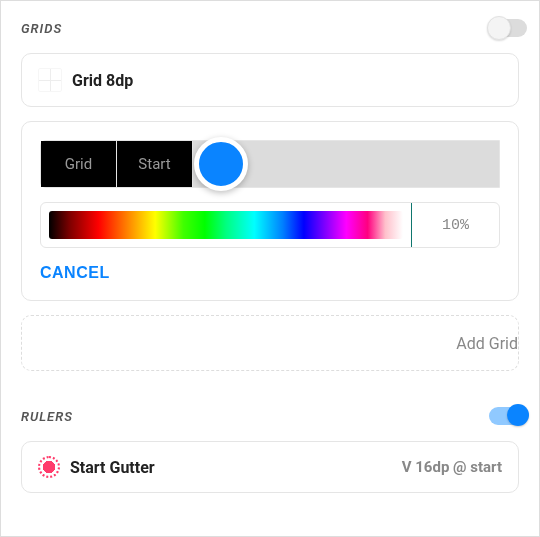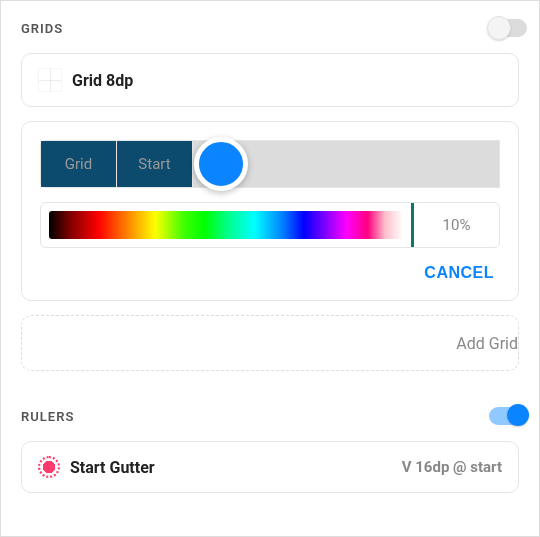--- a/index.html
+++ b/index.html
@@ -15,20 +15,21 @@
     border: 1px solid #ddd;
     width: 540px;
     height: 537px;
     padding: 0;
   }
   .section-header {
     display: flex;
     align-items: center;
     justify-content: space-between;
     padding: 18px 12px 10px 20px;
+    font-style: italic;
   }
   .section-header .title {
     font-size: 13px;
     font-weight: 600;
     letter-spacing: 1px;
     color: #555;
   }
   .toggle {
     width: 38px;
     height: 18px;
@@ -98,21 +99,21 @@
     position: relative;
   }
   .topbar .cell {
     width: 76px;
     display: flex;
     align-items: center;
     justify-content: center;
     border-right: 1px solid #e5e5e5;
     font-size: 15px;
     color: #999;
-    background: #0c4a6e;
+    background: #000000;
   }
   .topbar .track {
     flex: 1;
     background: #dcdcdc;
     position: relative;
     border-radius: 0;
   }
   .color-thumb {
     position: absolute;
     left: 28px;
@@ -137,30 +138,30 @@
     flex: 1;
     background: linear-gradient(to right,
       #000 0%, #800000 6%, #ff0000 14%, #ff8000 22%, #ffff00 30%,
       #40ff00 38%, #00ff00 44%, #00ff80 50%, #00ffff 58%, #0080ff 66%,
       #0000ff 72%, #8000ff 78%, #ff00ff 84%, #ff0080 90%, #ffc0cb 95%, #fff 100%);
     margin: 8px;
     border-radius: 3px;
   }
   .opacity-cell {
     width: 88px;
-    border-left: 3px solid #0f766e;
+    border-left: 1px solid #0f766e;
     display: flex;
     align-items: center;
     justify-content: center;
     font-size: 15px;
     color: #888;
+    font-family: Liberation Mono, monospace;
   }
   .actions {
     display: flex;
-    justify-content: flex-end;
     gap: 22px;
     padding-right: 6px;
   }
   .actions .btn {
     background: none;
     border: none;
     font-size: 16px;
     font-weight: 700;
     letter-spacing: 0.5px;
     color: #0a84ff;

